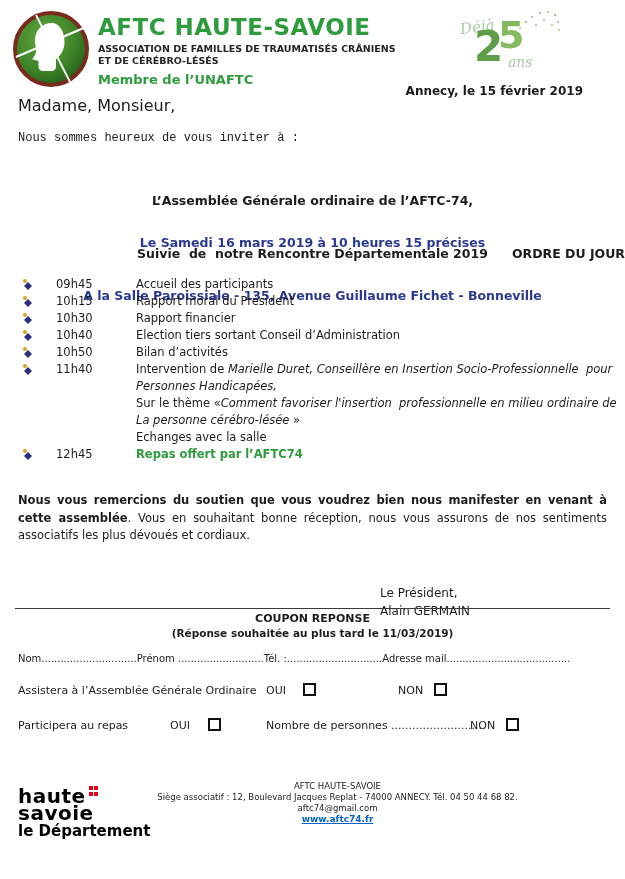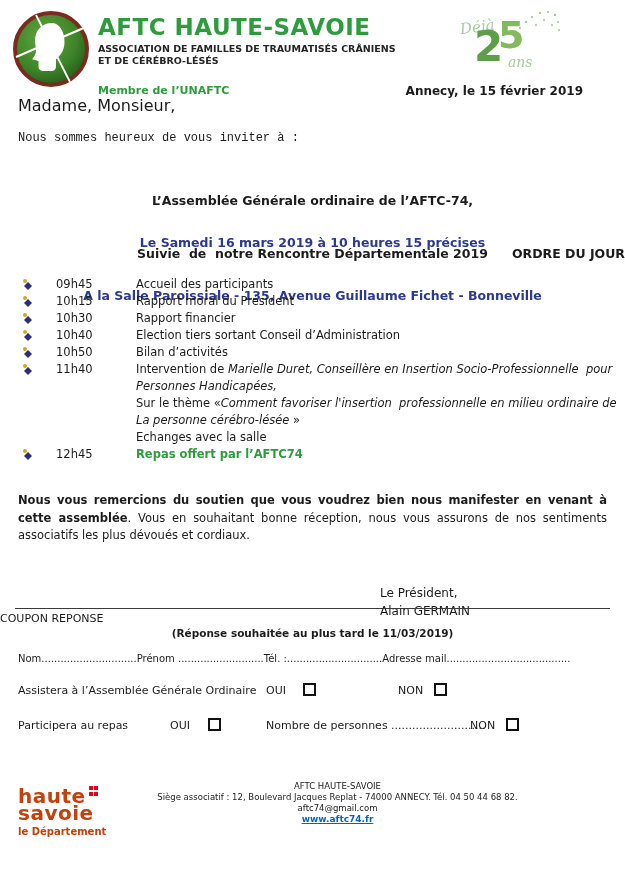--- a/index.html
+++ b/index.html
@@ -9,21 +9,21 @@
     position:relative; width:625px; height:879px; background:#ffffff;
     font-family:"DejaVu Sans","Liberation Sans",sans-serif;
     color:#1c1c1c; overflow:hidden;
   }
 
   
   .logo { position:absolute; left:12px; top:10px; width:78px; height:78px; }
   .org-block { position:absolute; left:98px; top:14px; }
   .org-name { color:#2E9B3E; font-size:23px; font-weight:bold; letter-spacing:.5px; line-height:26px; }
   .org-sub { color:#262626; font-size:9.5px; font-weight:bold; line-height:12px; margin-top:3px; }
-  .org-member { color:#2E9B3E; font-size:11px; font-weight:bold; margin-top:17px; }
+  .org-member { color:#2E9B3E; font-size:13px; font-weight:bold; margin-top:5px; }
 
   .anniv { position:absolute; left:452px; top:8px; width:110px; height:72px; }
   .anniv .deja { position:absolute; left:8px; top:10px; color:#a9cba1; font-size:15px; font-style:italic; font-family:"DejaVu Serif","Liberation Serif",serif; transform:rotate(-8deg); }
   .anniv .d2 { position:absolute; left:22px; top:18px; color:#5f9e49; font-size:42px; font-weight:bold; line-height:42px; }
   .anniv .d5 { position:absolute; left:46px; top:8px; color:#84b95f; font-size:38px; font-weight:bold; line-height:38px; }
   .anniv .ans { position:absolute; left:56px; top:46px; color:#a9cba1; font-size:14px; font-style:italic; font-family:"DejaVu Serif","Liberation Serif",serif; }
   .anniv svg.sparkles { position:absolute; left:62px; top:0; }
 
   .date-line { position:absolute; right:42px; top:84px; font-size:12px; font-weight:bold; }
 
@@ -46,32 +46,32 @@
   .bullet .b-body { position:absolute; left:2px; top:3px; width:8px; height:8px; background:#2b2e7f; clip-path:polygon(50% 0,100% 50%,50% 100%,0 50%); }
   .bullet .b-spark { position:absolute; left:1px; top:0; width:4px; height:4px; background:#d9a520; border-radius:50%; }
 
   
   .closing { position:absolute; left:18px; right:18px; top:492px; font-size:11.5px; line-height:17.5px; text-align:justify; }
   .closing b { font-weight:bold; }
   .signature { position:absolute; left:380px; top:584px; font-size:12px; line-height:18px; }
 
   
   .rule { position:absolute; left:15px; right:15px; top:608px; border-top:1.6px solid #3a3a3a; }
-  .coupon-title { position:absolute; left:0; right:0; top:612px; text-align:left; font-size:11px; font-weight:normal; }
+  .coupon-title { position:absolute; left:0; right:0; top:612px; text-align:center; font-size:11px; font-weight:bold; }
   .coupon-subtitle { position:absolute; left:0; right:0; top:627px; text-align:center; font-size:10.5px; font-weight:bold; }
   .fields-line { position:absolute; left:18px; right:26px; top:653px; font-size:10px; white-space:nowrap; overflow:hidden; }
 
   .ck-row { position:absolute; left:0; right:0; font-size:11px; }
   .ck-row span { position:absolute; white-space:nowrap; }
   .checkbox { position:absolute; width:13px; height:13px; border:2px solid #111; background:#fff; }
 
   
-  .dept-logo { position:absolute; left:18px; top:788px; color:#c2410c; line-height:17px; }
+  .dept-logo { position:absolute; left:18px; top:788px; color:#000000; line-height:17px; }
   .dept-logo .l1, .dept-logo .l2 { font-size:20px; font-weight:bold; letter-spacing:.5px; }
-  .dept-logo .l3 { font-size:10px; font-weight:bold; margin-top:1px; }
+  .dept-logo .l3 { font-size:15px; font-weight:bold; margin-top:1px; }
   .dept-dots { display:inline-grid; grid-template-columns:4px 4px; grid-gap:1.5px; margin-left:3px; vertical-align:top; margin-top:-2px; }
   .dept-dots i { width:4px; height:4px; background:#e2001a; }
   .footer-center { position:absolute; left:120px; right:70px; top:781px; text-align:center; font-size:8.5px; line-height:11px; color:#222; }
   .footer-link { display:inline-block; color:#0563C1; font-weight:bold; font-size:9px; text-decoration:underline; }
 </style>
 </head>
 <body>
 
 <div class="page">
 

